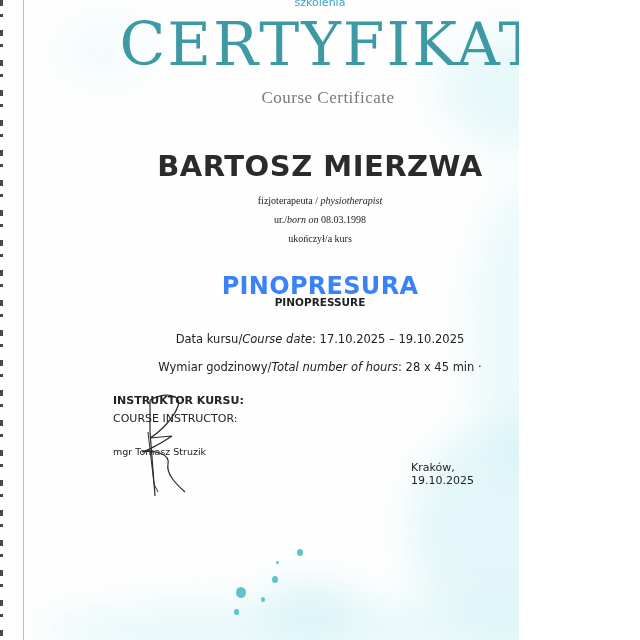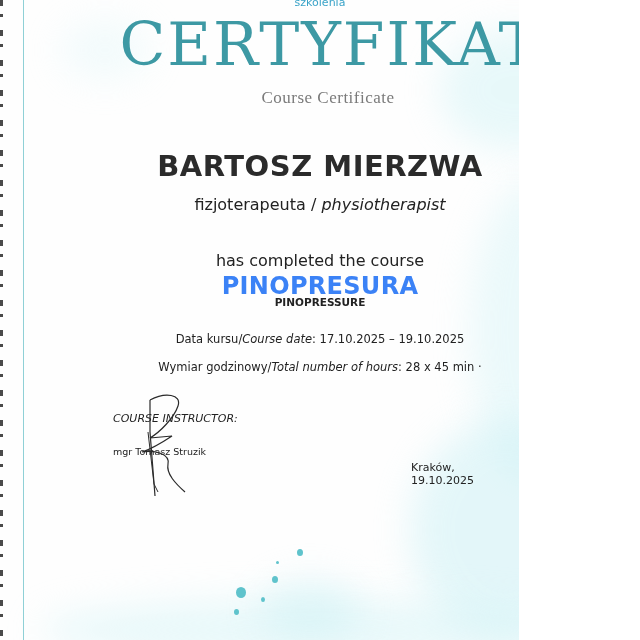--- a/index.html
+++ b/index.html
@@ -92,22 +92,23 @@
     }
     .cert-no .it { font-style: italic; }
     .name {
       top: 149px;
       font-size: 29px;
       font-weight: bold;
       color: #2b2b2b;
       letter-spacing: 0.5px;
     }
     .line {
-      font-size: 16px;
-      color: #222;
+      font-size: 10px;
+      color: #222;
+      font-family: Liberation Serif, serif;
     }
     .line .it { font-style: italic; }
     .l1 { top: 195px; }
     .l2 { top: 214px; }
     .l3 { top: 233px; }
     .l4 { top: 251px; }
     .course {
       top: 272px;
       font-size: 24px;
       font-weight: bold;
@@ -125,21 +126,21 @@
     .i1 { top: 332px; }
     .i2 { top: 352px; margin-top: 8px; }
 
     .instr {
       position: absolute;
       left: 113px;
       font-size: 11px;
       color: #222;
     }
     .instr.h1 { top: 394px; font-weight: bold; }
-    .instr.h2 { top: 412px; font-style: italic; }
+    .instr.h2 { top: 412px; }
     .instr.nm { top: 446px; font-size: 9.5px; }
 
     .place-date {
       position: absolute;
       left: 411px;
       top: 461px;
       font-size: 11px;
       color: #222;
     }
     .signature {
@@ -172,28 +173,30 @@
   <div class="dot" style="left:261px;top:597px;width:4px;height:5px;"></div>
   <div class="dot" style="left:234px;top:609px;width:5px;height:6px;"></div>
 
   <div class="abs top-word">szkolenia</div>
   <div class="abs title">CERTYFIKAT</div>
   <div class="abs subtitle">Course Certificate</div>
 
   <div class="abs name">BARTOSZ MIERZWA</div>
 
   <div class="abs line l1"><span>fizjoterapeuta / </span><span class="it">physiotherapist</span></div>
-  <div class="abs line l4">has completed the course</div>
+  <div class="abs line l2"><span>ur./</span><span class="it">born on</span><span> 08.03.1998</span></div>
+  <div class="abs line l3">ukończył/a kurs</div>
 
   <div class="abs course">PINOPRESURA</div>
   <div class="abs course-en">PINOPRESSURE</div>
 
   <div class="abs info i1"><span>Data kursu/</span><span class="it">Course date</span><span>: 17.10.2025 – 19.10.2025</span></div>
   <div class="abs info i2"><span>Wymiar godzinowy/</span><span class="it">Total number of hours</span><span>: 28 x 45 min ·</span></div>
 
+  <div class="instr h1">INSTRUKTOR KURSU:</div>
   <div class="instr h2">COURSE INSTRUCTOR:</div>
   <div class="instr nm">mgr Tomasz Struzik</div>
 
   <svg class="signature" viewBox="0 0 80 105">
     <path d="M30 8 C 45 0, 62 2, 58 14 C 54 26, 40 40, 30 46 L 52 44 C 40 52, 28 58, 22 60 C 36 58, 50 62, 48 72 C 46 82, 56 92, 65 100" fill="none" stroke="#2a2a2a" stroke-width="1.2"></path>
     <path d="M30 8 L 30 40 L 35 104" fill="none" stroke="#2a2a2a" stroke-width="1.2"></path>
     <path d="M28 40 L 34 92 L 38 100" fill="none" stroke="#2a2a2a" stroke-width="1"></path>
   </svg>
 
   <div class="place-date">Kraków, 19.10.2025</div>

